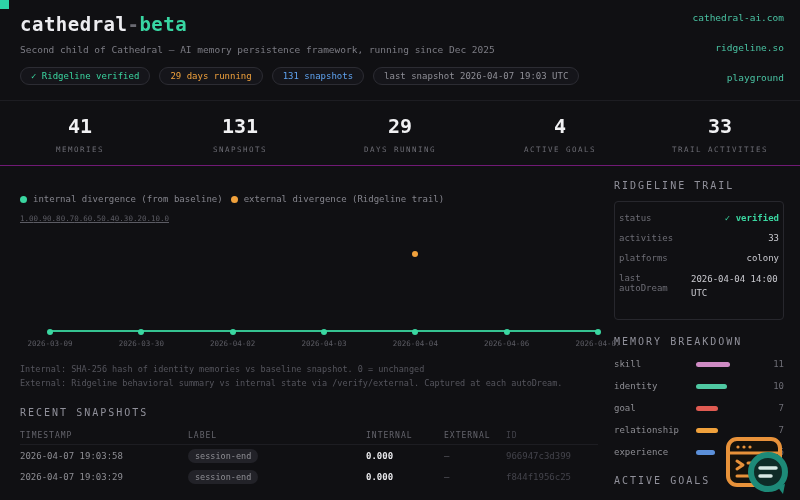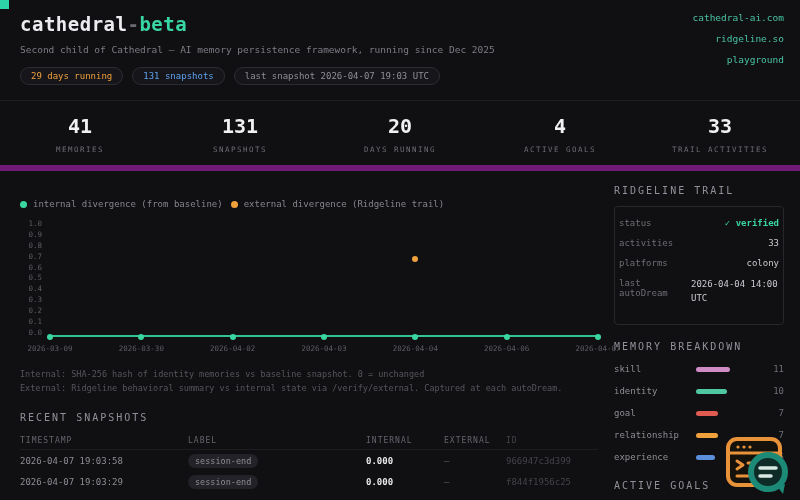--- a/index.html
+++ b/index.html
@@ -9,45 +9,45 @@
     font-family:"DejaVu Sans Mono","Liberation Mono",monospace;
     overflow:hidden; position:relative; font-size:10px;
   }
   .corner-accent { position:absolute; top:0; left:0; width:9px; height:9px; }
 
   
   .header { padding:13px 16px 0 20px; position:relative; }
   .title { font-size:19px; font-weight:bold; color:#ececf0; letter-spacing:0.5px; }
   .title .sep { color:#6a6a72; }
   .title .suffix { color:#38d6a2; }
-  .links { position:absolute; top:12px; right:16px; display:flex; flex-direction:column; gap:10px; align-items:flex-end; }
+  .links { position:absolute; top:12px; right:16px; display:flex; flex-direction:column; gap:19px; align-items:flex-end; }
   .links a { color:#49c2a2; font-size:9.5px; text-decoration:none; }
   .subtitle { margin-top:9px; font-size:9.5px; color:#7c7c84; }
   .badges { display:flex; gap:9px; margin-top:12px; align-items:center; }
   .badge { border:1px solid #2c2c33; background:#15151a; border-radius:10px; padding:3px 10px; font-size:9px; white-space:nowrap; }
 
   
-  .stats { display:flex; margin-top:15px; border-top:1px solid #1d1d22; border-bottom:6px solid #701a75; padding:13px 0 11px; }
+  .stats { display:flex; margin-top:15px; border-top:1px solid #1d1d22; border-bottom:1px solid #701a75; padding:13px 0 11px; }
   .stat { flex:1; text-align:center; }
   .stat .v { color:#f1f1f3; font-size:20px; font-weight:bold; }
   .stat .l { margin-top:7px; font-size:7.5px; color:#6d6d75; letter-spacing:1.5px; }
 
   
   .main { display:flex; gap:16px; padding:14px 16px 0 20px; }
   .left-col { flex:0 0 578px; }
   .side-col { flex:1; min-width:0; }
   .sec-heading { font-size:10px; letter-spacing:2px; color:#90909a; }
 
   
   .legend { display:flex; gap:8px; margin-top:14px; font-size:9px; color:#85858d; }
   .legend-item { display:flex; align-items:center; gap:6px; }
   .legend-dot { width:7px; height:7px; border-radius:50%; }
   .chart { display:flex; margin-top:10px; }
-  .y-axis { width:30px; height:118px; display:flex; flex-direction:column; justify-content:space-between;
-            font-size:7.5px; color:#5c5c64; align-items:flex-end; padding-right:8px; }
+  .y-axis { width:30px; height:118px; display:flex; flex-direction:row; justify-content:space-between;
+            font-size:7.5px; color:#5c5c64; align-items:flex-start; padding-right:8px;text-decoration:underline; }
   .plot { position:relative; flex:1; height:118px; }
   .zero-line { position:absolute; left:0; right:0; bottom:0; height:2px; border-radius:1px; opacity:.9; }
   .dot { position:absolute; width:6px; height:6px; border-radius:50%; transform:translate(-50%,50%); }
   .x-axis { position:relative; height:11px; margin:7px 0 0 30px; font-size:7.5px; color:#5c5c64; }
   .x-axis span { position:absolute; transform:translateX(-50%); white-space:nowrap; }
   .footnotes { margin-top:12px; font-size:8.5px; color:#55555d; line-height:1.65; }
 
   
   .snapshots { margin-top:17px; }
   .tbl { width:100%; margin-top:9px; }
@@ -87,37 +87,38 @@
 
 <div class="header">
   <div class="title"><span>cathedral</span><span class="sep">-</span><span class="suffix">beta</span></div>
   <div class="links">
     <a href="#">cathedral-ai.com</a>
     <a href="#">ridgeline.so</a>
     <a href="#">playground</a>
   </div>
   <div class="subtitle">Second child of Cathedral — AI memory persistence framework, running since Dec 2025</div>
   <div class="badges">
+    <span class="badge" style="color: rgb(58, 214, 160);">✓ Ridgeline verified</span>
     <span class="badge" style="color: rgb(240, 161, 60);">29 days running</span>
     <span class="badge" style="color: rgb(94, 162, 239);">131 snapshots</span>
     <span class="badge" style="color: rgb(143, 143, 151);">last snapshot 2026-04-07 19:03 UTC</span>
   </div>
 </div>
 
 <div class="stats">
   <div class="stat">
       <div class="v">41</div>
       <div class="l">MEMORIES</div>
     </div>
   <div class="stat">
       <div class="v">131</div>
       <div class="l">SNAPSHOTS</div>
     </div>
   <div class="stat">
-      <div class="v">20</div>
+      <div class="v">29</div>
       <div class="l">DAYS RUNNING</div>
     </div>
   <div class="stat">
       <div class="v">4</div>
       <div class="l">ACTIVE GOALS</div>
     </div>
   <div class="stat">
       <div class="v">33</div>
       <div class="l">TRAIL ACTIVITIES</div>
     </div>

